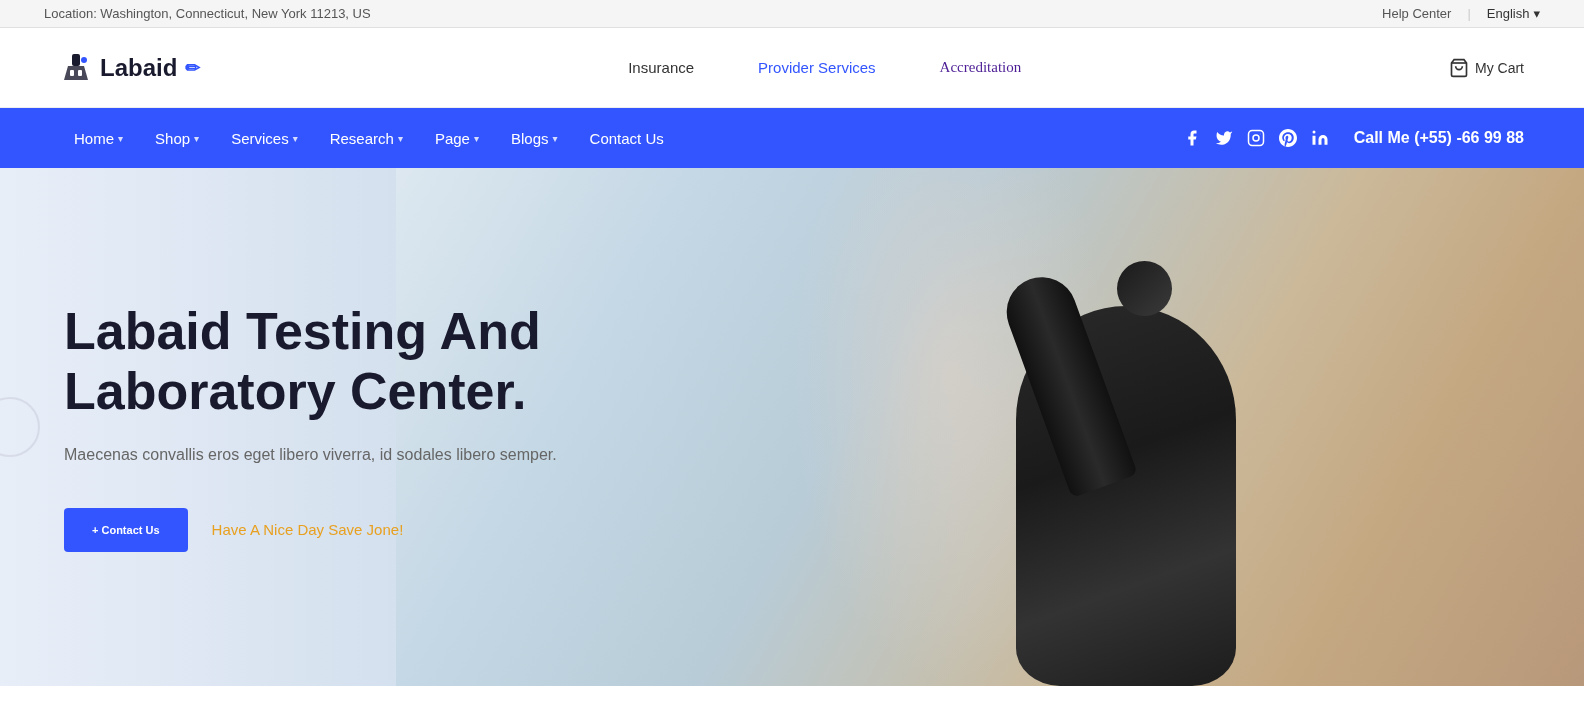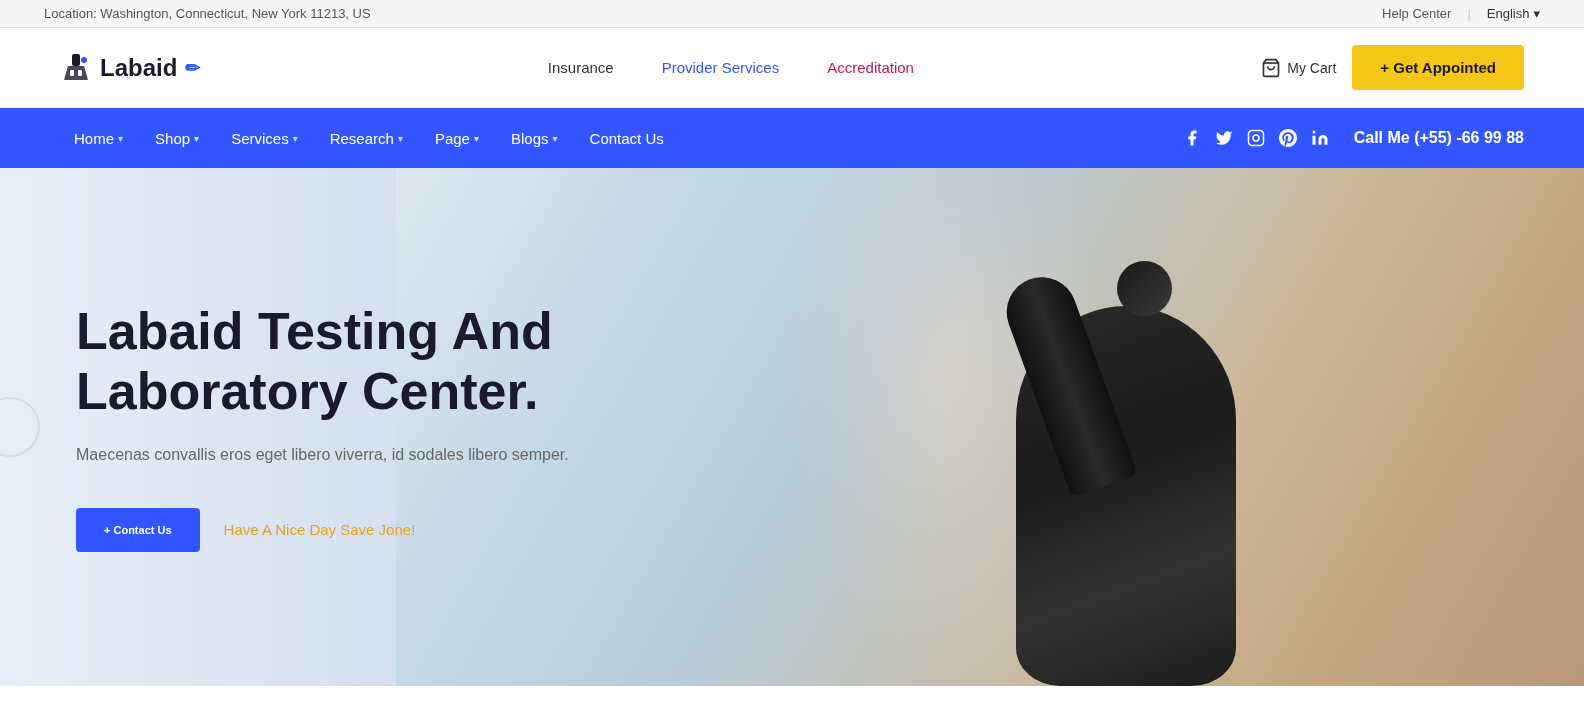--- a/index.html
+++ b/index.html
@@ -51,21 +51,21 @@
       color: #1a1a2e;
       cursor: pointer;
     }
     .logo-icon {
       width: 32px;
       height: 32px;
     }
     .header-nav {
       display: flex;
       align-items: center;
-      gap: 48px;
+      gap: 64px;
     }
     .header-nav a {
       text-decoration: none;
       font-size: 15px;
       color: #333;
       cursor: pointer;
     }
     .header-nav a.active {
       color: #3355ff;
     }
@@ -157,21 +157,21 @@
       position: relative;
       width: 100%;
       height: 518px;
       overflow: hidden;
       background: linear-gradient(to right, #e8eef8 0%, #c8d8e8 40%, #b0c4d8 60%, #9ab0c8 100%);
     }
 
     .hero-content {
       position: absolute;
       top: 0;
-      left: 16px;
+      left: 4px;
       width: 55%;
       height: 100%;
       display: flex;
       flex-direction: column;
       justify-content: center;
       padding: 60px 60px;
     }
     .circle-decoration {
       position: absolute;
       left: -20px;
@@ -242,33 +242,32 @@
       <rect x="18" y="18" width="4" height="6" rx="1" fill="white"></rect>
       <circle cx="24" cy="8" r="3" fill="#3355ff"></circle>
     </svg>
     <span>Labaid</span>
     <span style="color:#3355ff;font-size:18px;">✏</span>
   </div>
 
   <nav class="header-nav">
     <a class="nav-link" style="text-decoration:none;font-size:15px;color:#333;cursor:pointer;">Insurance</a>
     <a class="nav-link active" style="text-decoration:none;font-size:15px;color:#3355ff;cursor:pointer;">Provider Services</a>
-    <a class="nav-link" style="text-decoration:none;font-size:15px;color:#be185d;cursor:pointer;">Accreditation</a>
+    <a class="nav-link" style="text-decoration:none;font-size:15px;color:#4c1d95;cursor:pointer;font-family:Liberation Serif, serif;">Accreditation</a>
   </nav>
 
   <div class="header-right">
     <div class="cart-link">
       <svg width="20" height="20" viewBox="0 0 24 24" fill="none" stroke="#333" stroke-width="2">
         <path d="M6 2L3 6v14a2 2 0 002 2h14a2 2 0 002-2V6l-3-4z"></path>
         <line x1="3" y1="6" x2="21" y2="6"></line>
         <path d="M16 10a4 4 0 01-8 0"></path>
       </svg>
       <span>My Cart</span>
     </div>
-    <button class="get-appointed-btn">+ Get Appointed</button>
   </div>
 </div>
 
 <nav class="navbar">
   <div class="navbar-left">
     <a class="nav-item">
       <span>Home</span>
       <span class="chevron">▾</span>
     </a>
     <a class="nav-item">

